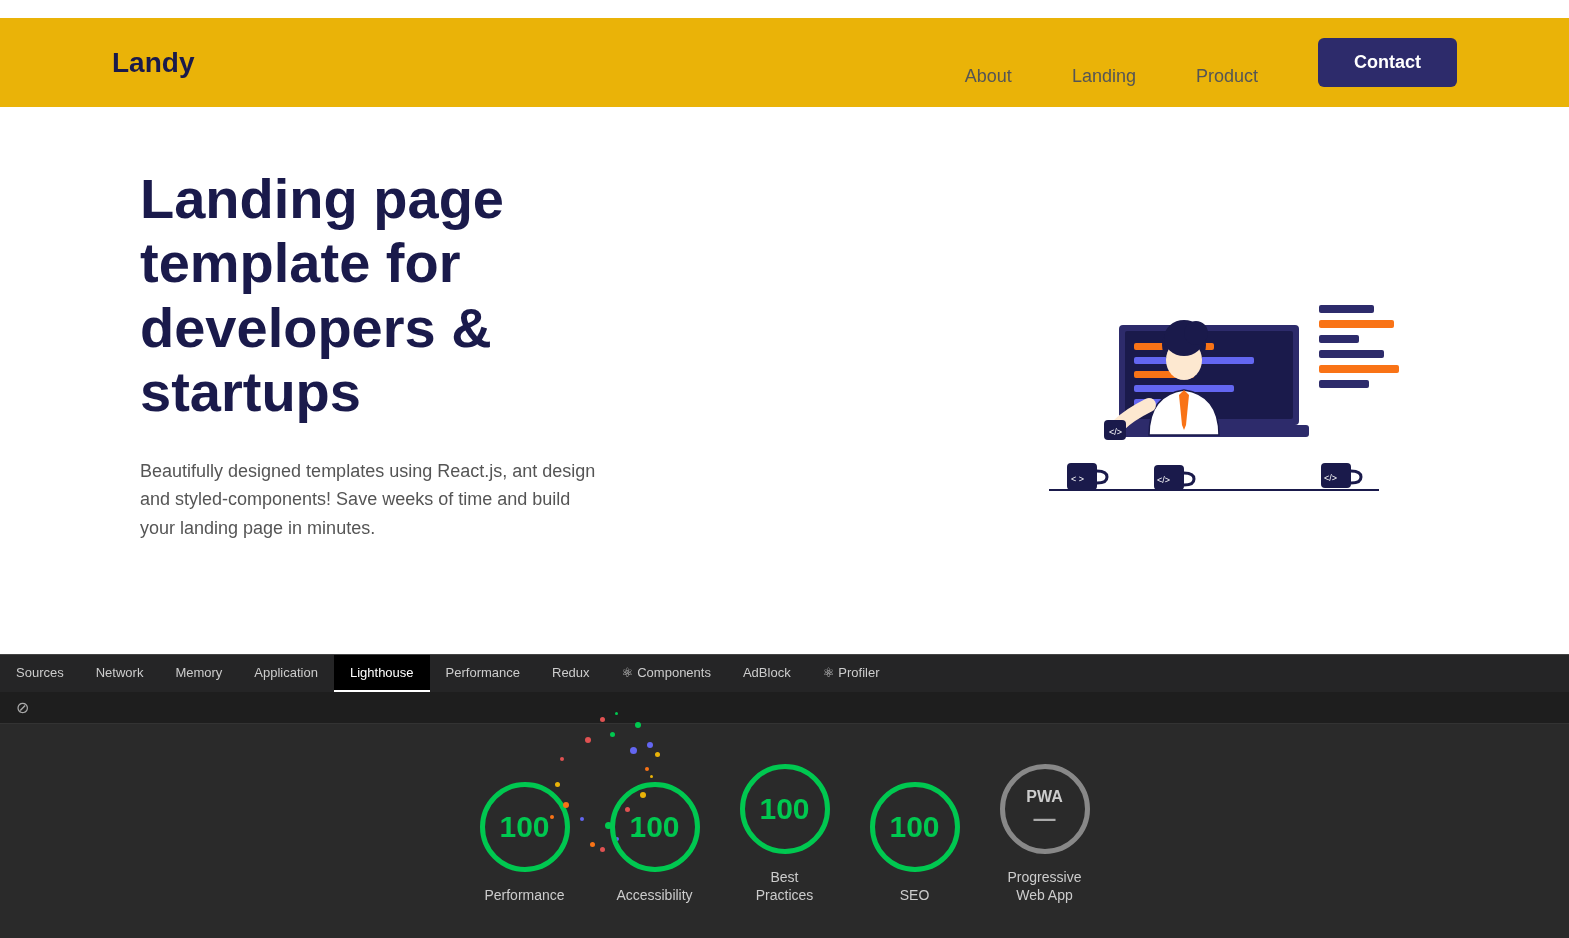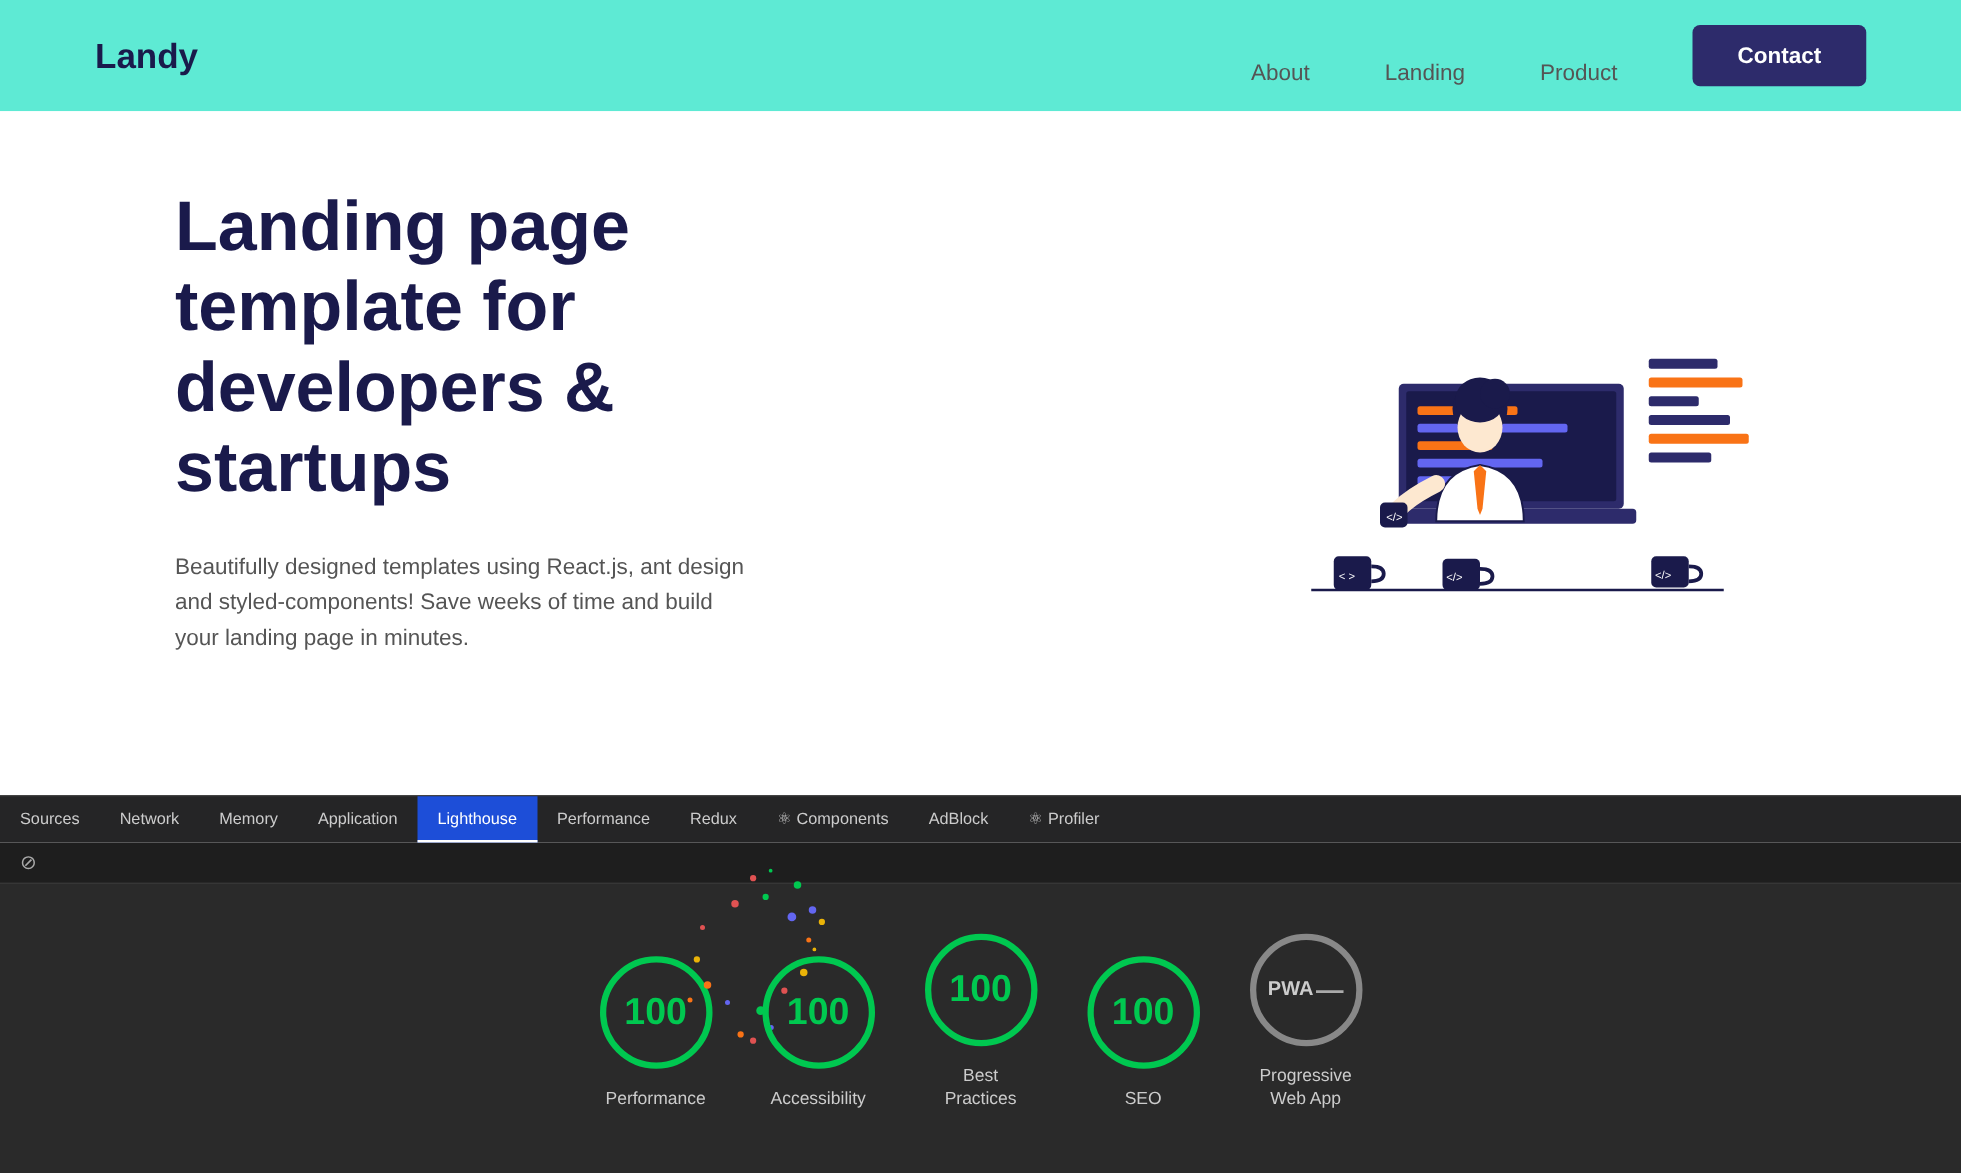--- a/index.html
+++ b/index.html
@@ -3,22 +3,23 @@
   <meta charset="utf-8">
   <style>
     * { margin: 0; padding: 0; box-sizing: border-box; }
     body { font-family: -apple-system, BlinkMacSystemFont, 'Segoe UI', sans-serif; background: #fff; width: 1569px; min-height: 938px; overflow-x: hidden; }
 
     
     .navbar {
       display: flex;
       align-items: center;
       justify-content: space-between;
-      padding: 20px 76px;
-      background: #5eead4;
+      padding: 20px 112px;
+      background: #eab308;
+      margin-top: 18px;
     }
     .navbar-brand {
       font-size: 28px;
       font-weight: 800;
       color: #1a1a4b;
     }
     .navbar-links {
       display: flex;
       align-items: flex-end;
       gap: 60px;
@@ -89,21 +90,21 @@
       padding: 10px 16px;
       font-size: 13px;
       color: #ccc;
       cursor: pointer;
       border-bottom: 2px solid transparent;
       white-space: nowrap;
     }
     .devtools-tab.active {
       color: #fff;
       border-bottom: 2px solid #fff;
-      background: #1d4ed8;
+      background: #000000;
     }
     .devtools-tab-icon {
       display: inline-flex;
       align-items: center;
       margin-right: 4px;
     }
 
     
     .devtools-secondary {
       background: #1e1e1e;
@@ -356,21 +357,21 @@
       <div class="score-circle">100</div>
       <div class="score-label">Best<br>Practices</div>
     </div>
 
     <div class="score-item">
       <div class="score-circle">100</div>
       <div class="score-label">SEO</div>
     </div>
 
     <div class="score-item">
-      <div class="score-circle grey" style="flex-direction:row;gap:2px;">
+      <div class="score-circle grey" style="flex-direction:column;gap:2px;">
         <span style="font-size:16px;font-weight:700;color:#ccc;">PWA</span>
         <span style="font-size:22px;color:#aaa;line-height:1;">—</span>
       </div>
       <div class="score-label">Progressive<br>Web App</div>
     </div>
   </div>
 
 </div>
 
 </body></html>

